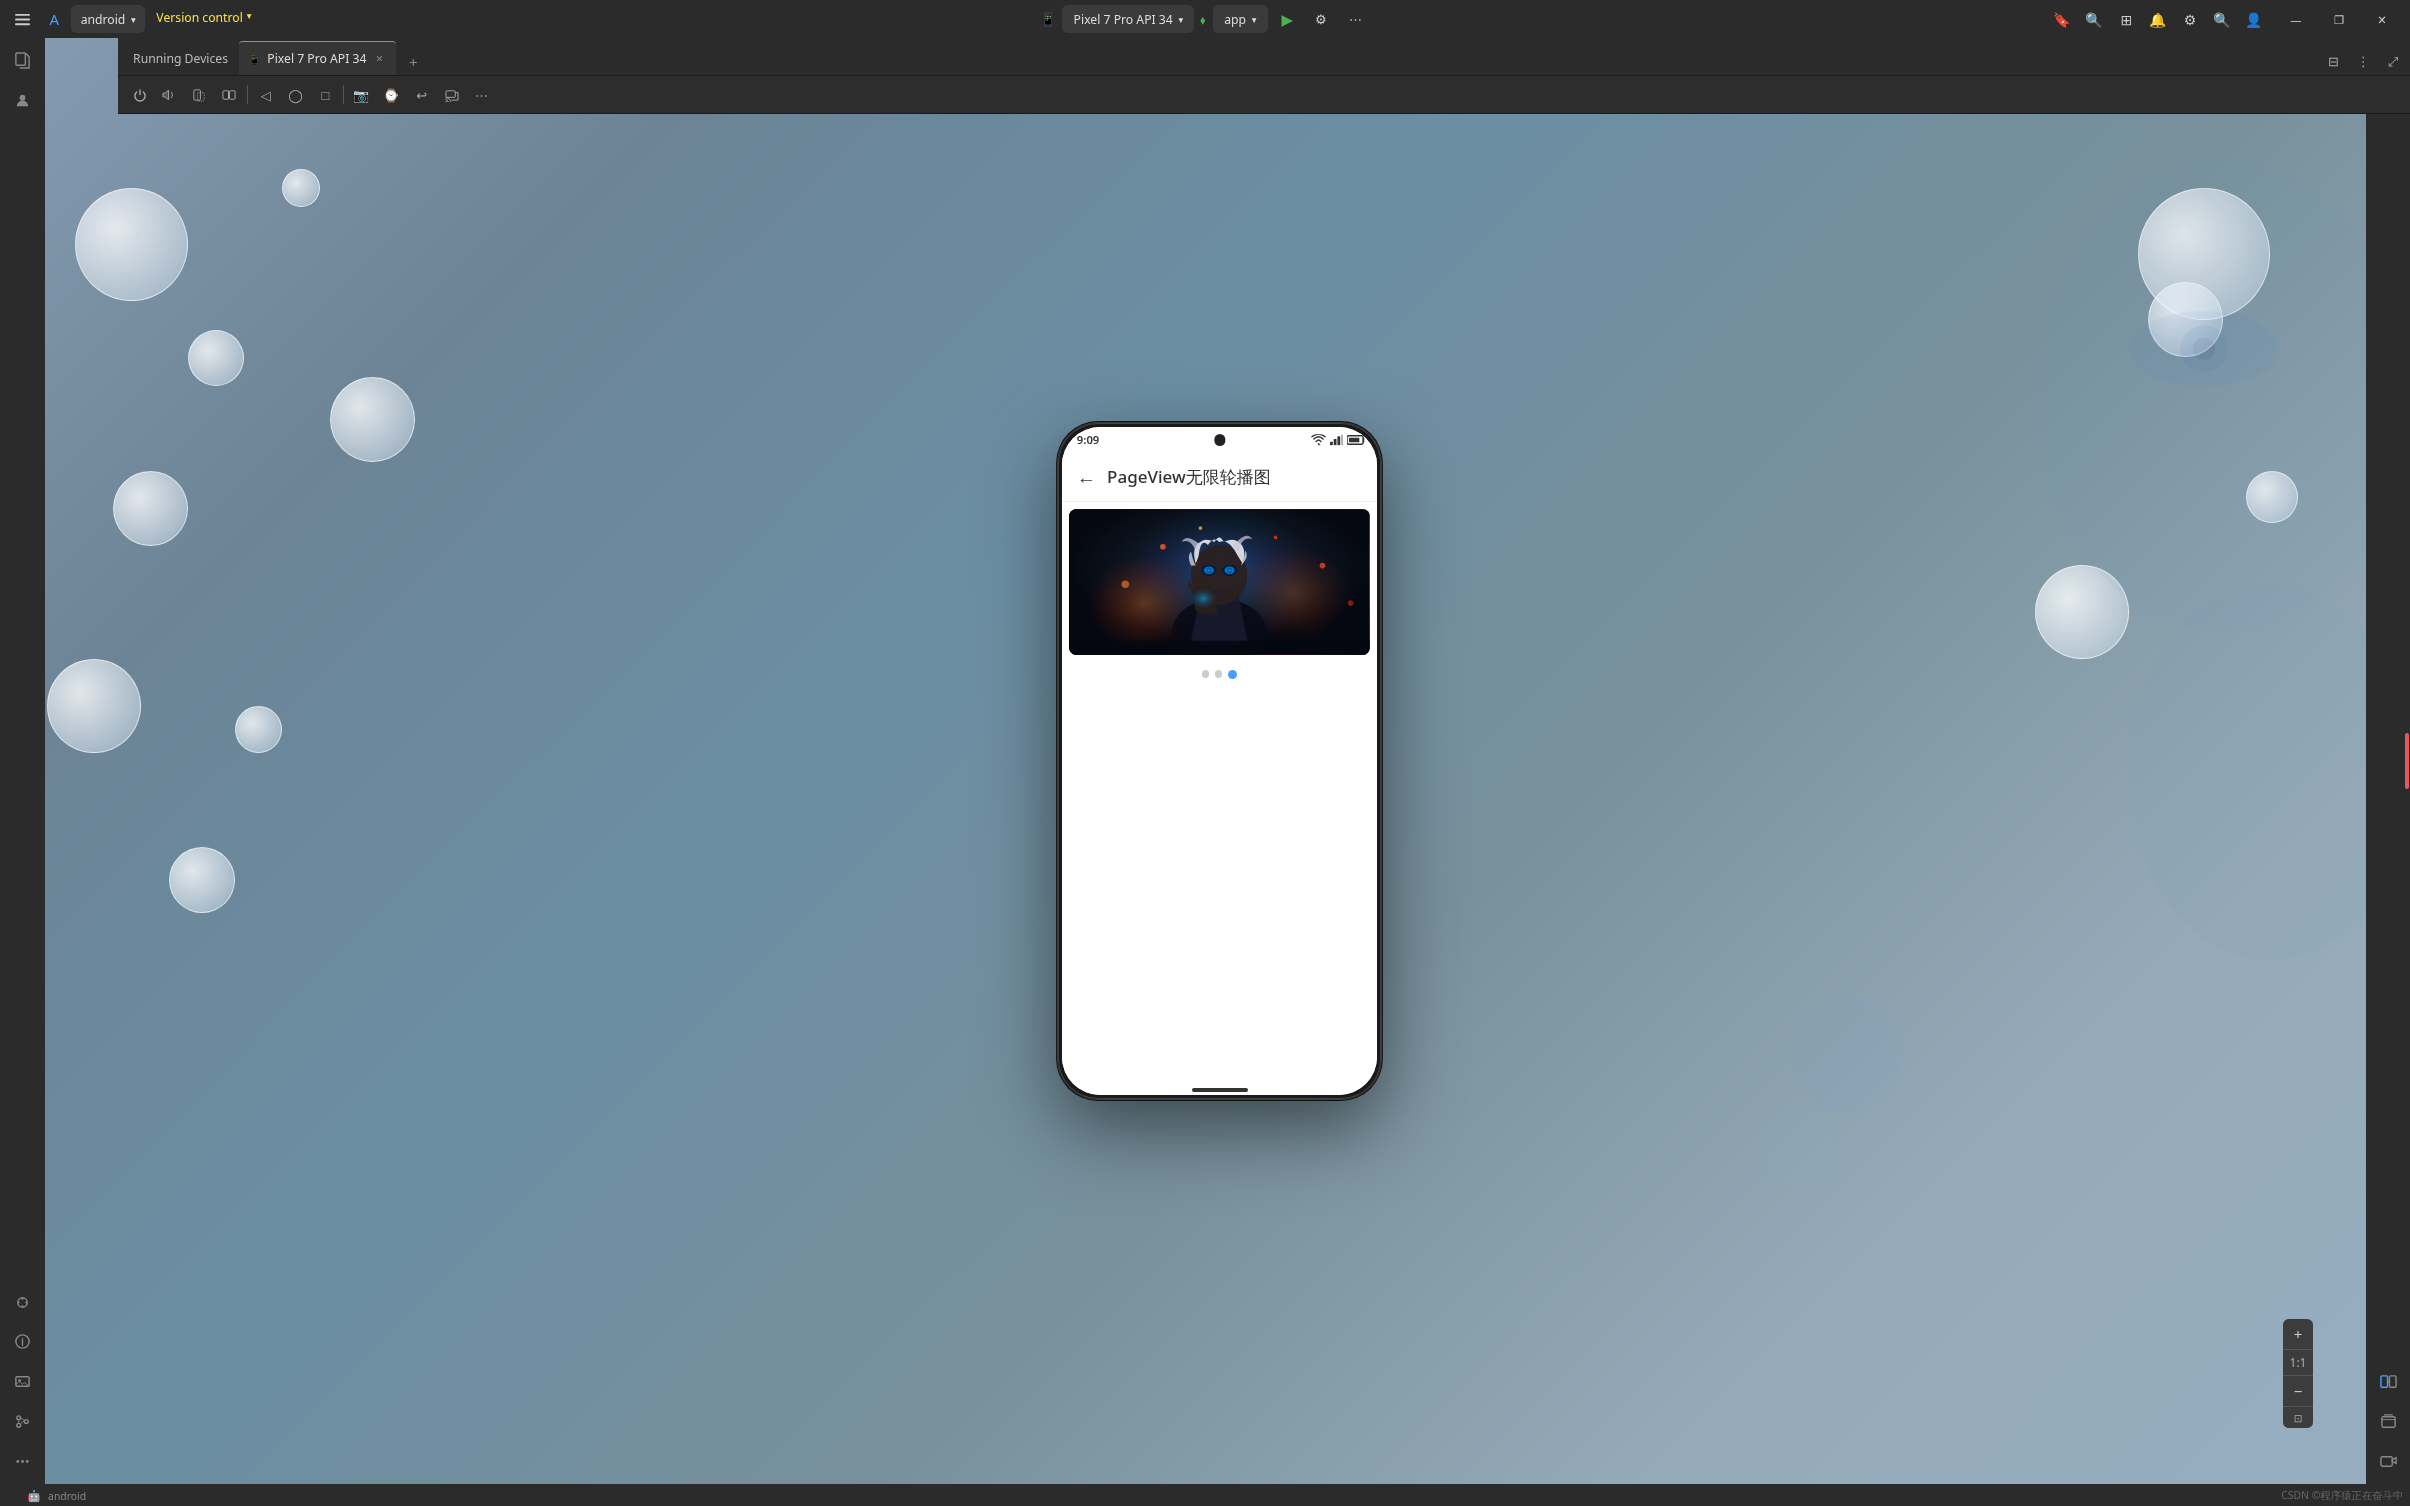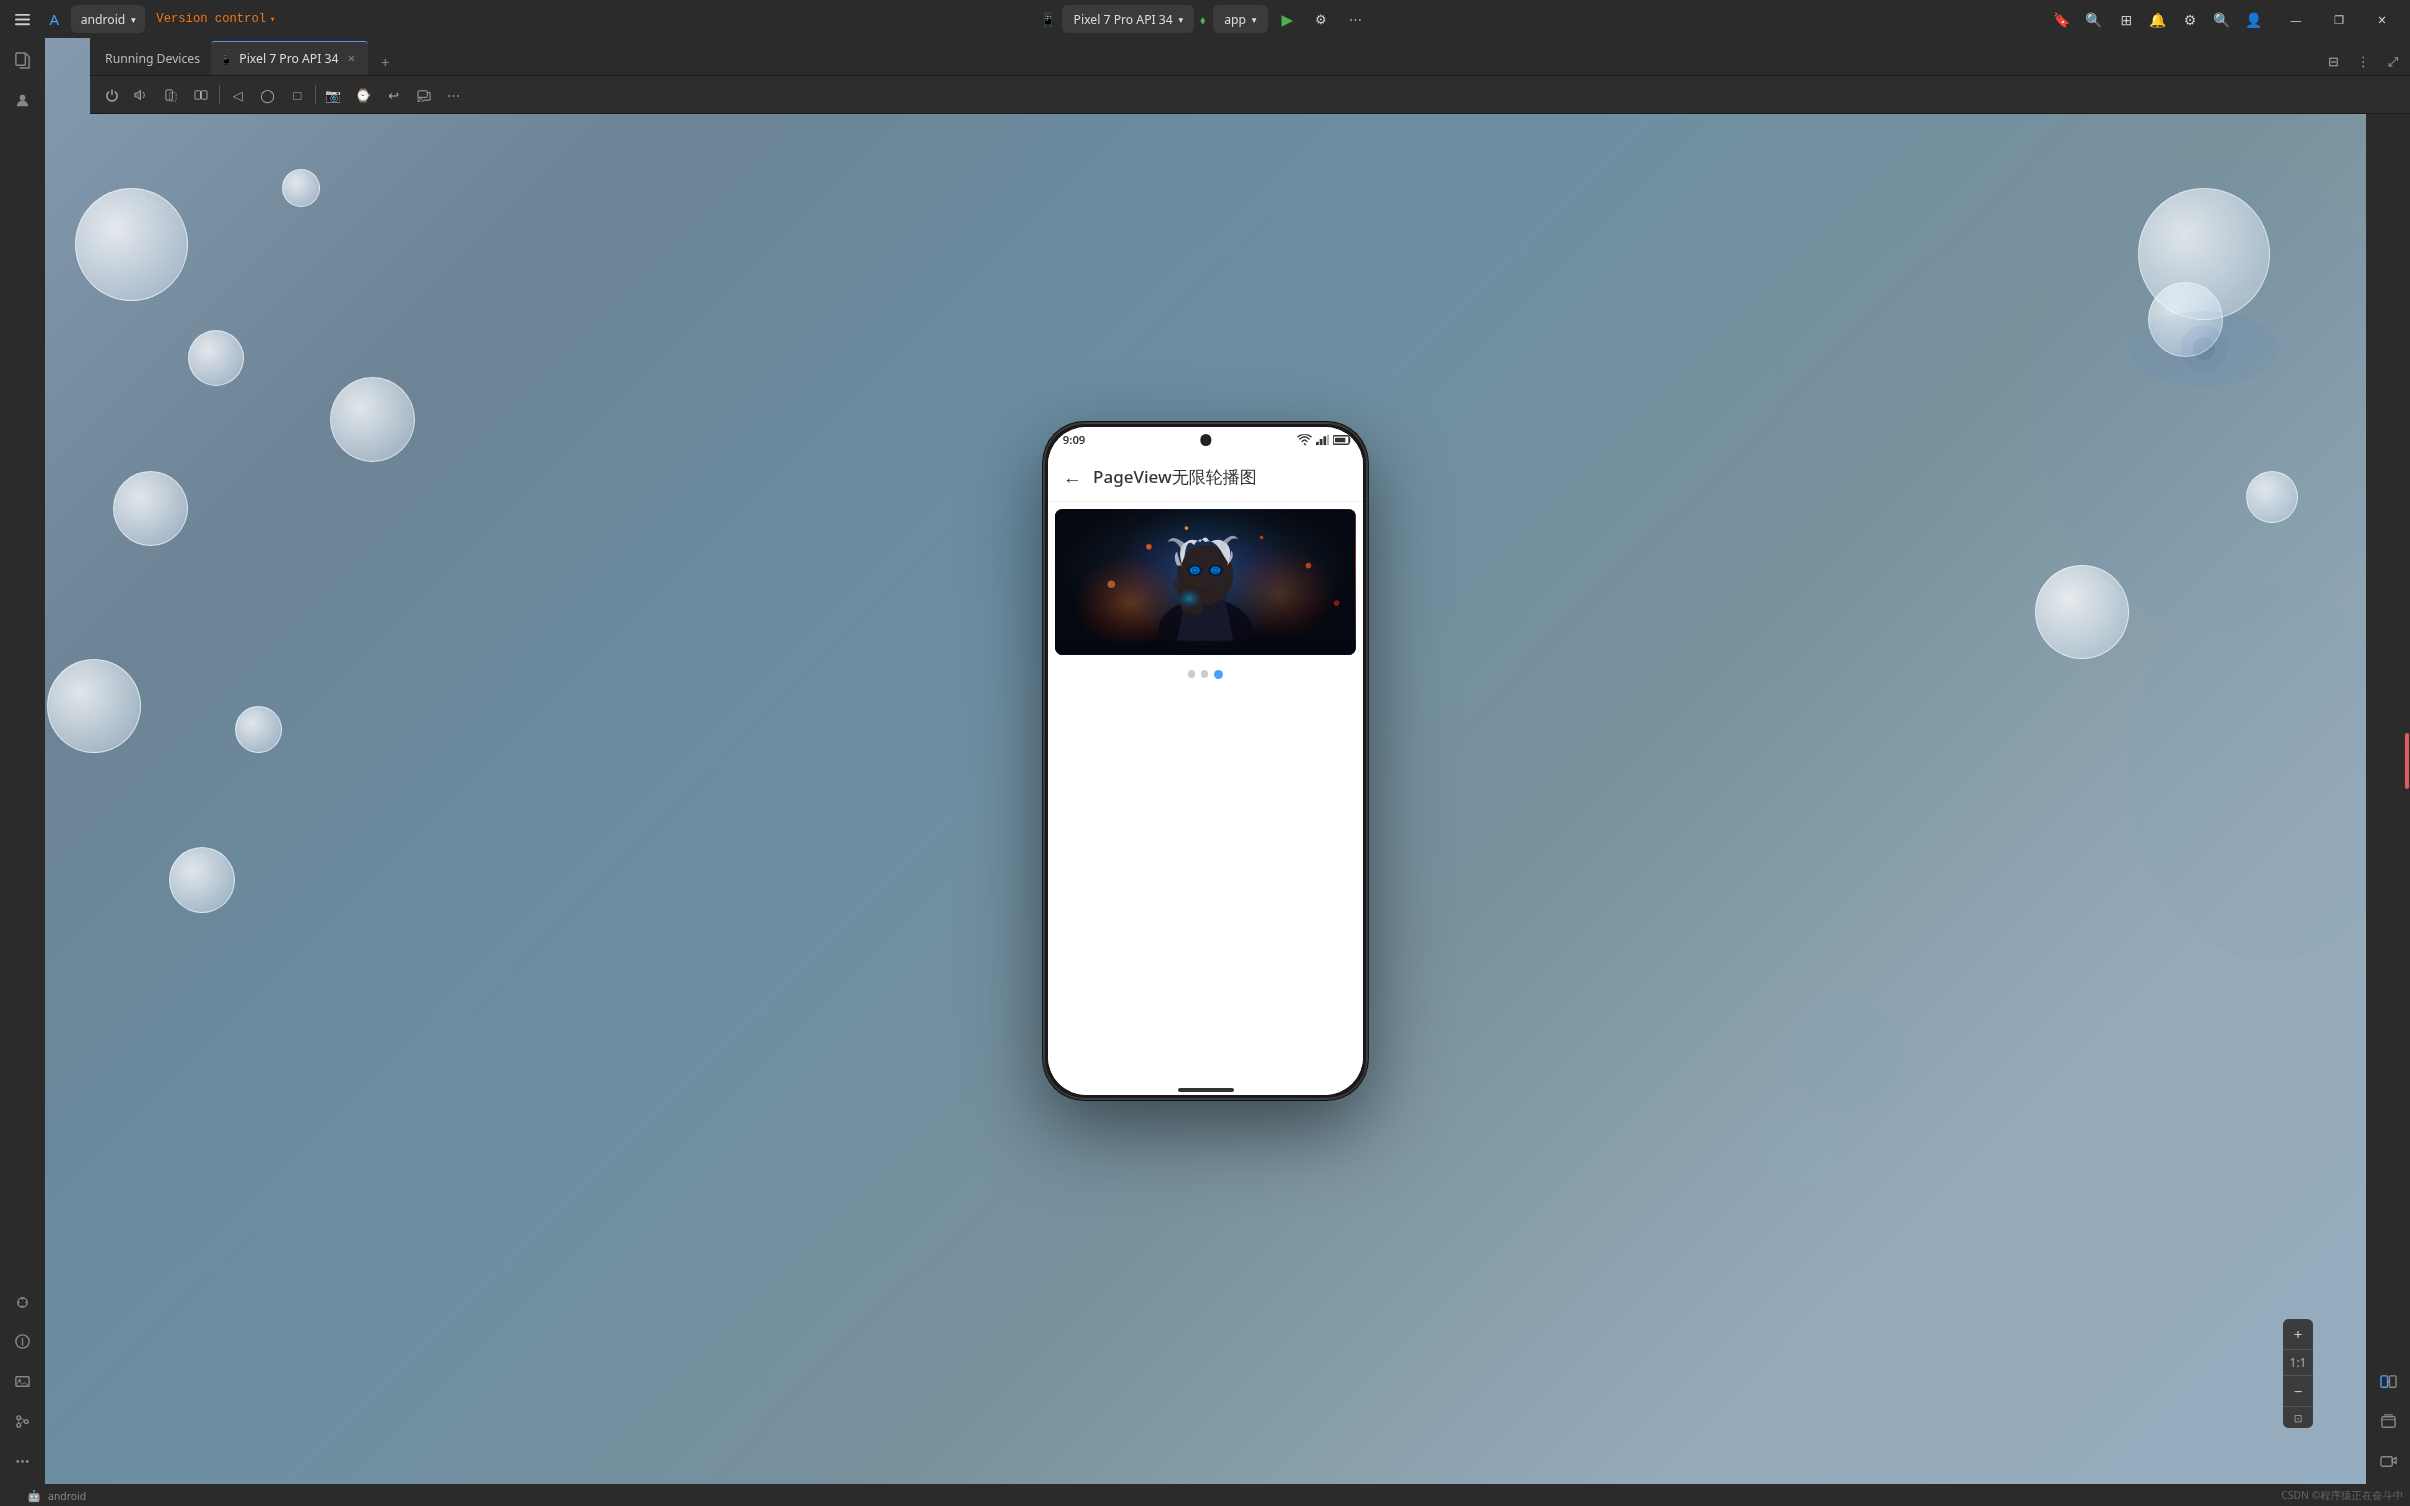--- a/index.html
+++ b/index.html
@@ -66,29 +66,28 @@
       background: rgba(255,255,255,0.08);
       border-radius: 5.6px;
       cursor: pointer;
       color: #ddd;
       font-size: 12.2px;
       height: 28px;
     }
 
     .version-control-btn {
       display: flex;
-      align-items: center;
+      align-items: flex-start;
       gap: 3.8px;
       padding: 3.8px 9.4px;
       border-radius: 5.6px;
       cursor: pointer;
-      color: #f97316;
+      color: #fde047;
       font-size: 12.2px;
       height: 28px;
-      font-family: Liberation Mono, monospace;
     }
 
     .title-bar-center {
       display: flex;
       align-items: center;
       gap: 5.6px;
       flex: 1;
       justify-content: center;
     }
 
@@ -177,20 +176,21 @@
       color: #ccc;
       font-size: 11.3px;
     }
 
     
     .main-container {
       position: relative;
       z-index: 5;
       display: flex;
       height: calc(1507px - 38px - 22.6px);
+      gap: 28px;
     }
 
     
     .sidebar {
       width: 45px;
       background: #2b2b2b;
       display: flex;
       flex-direction: column;
       align-items: center;
       padding: 3.8px 0;

